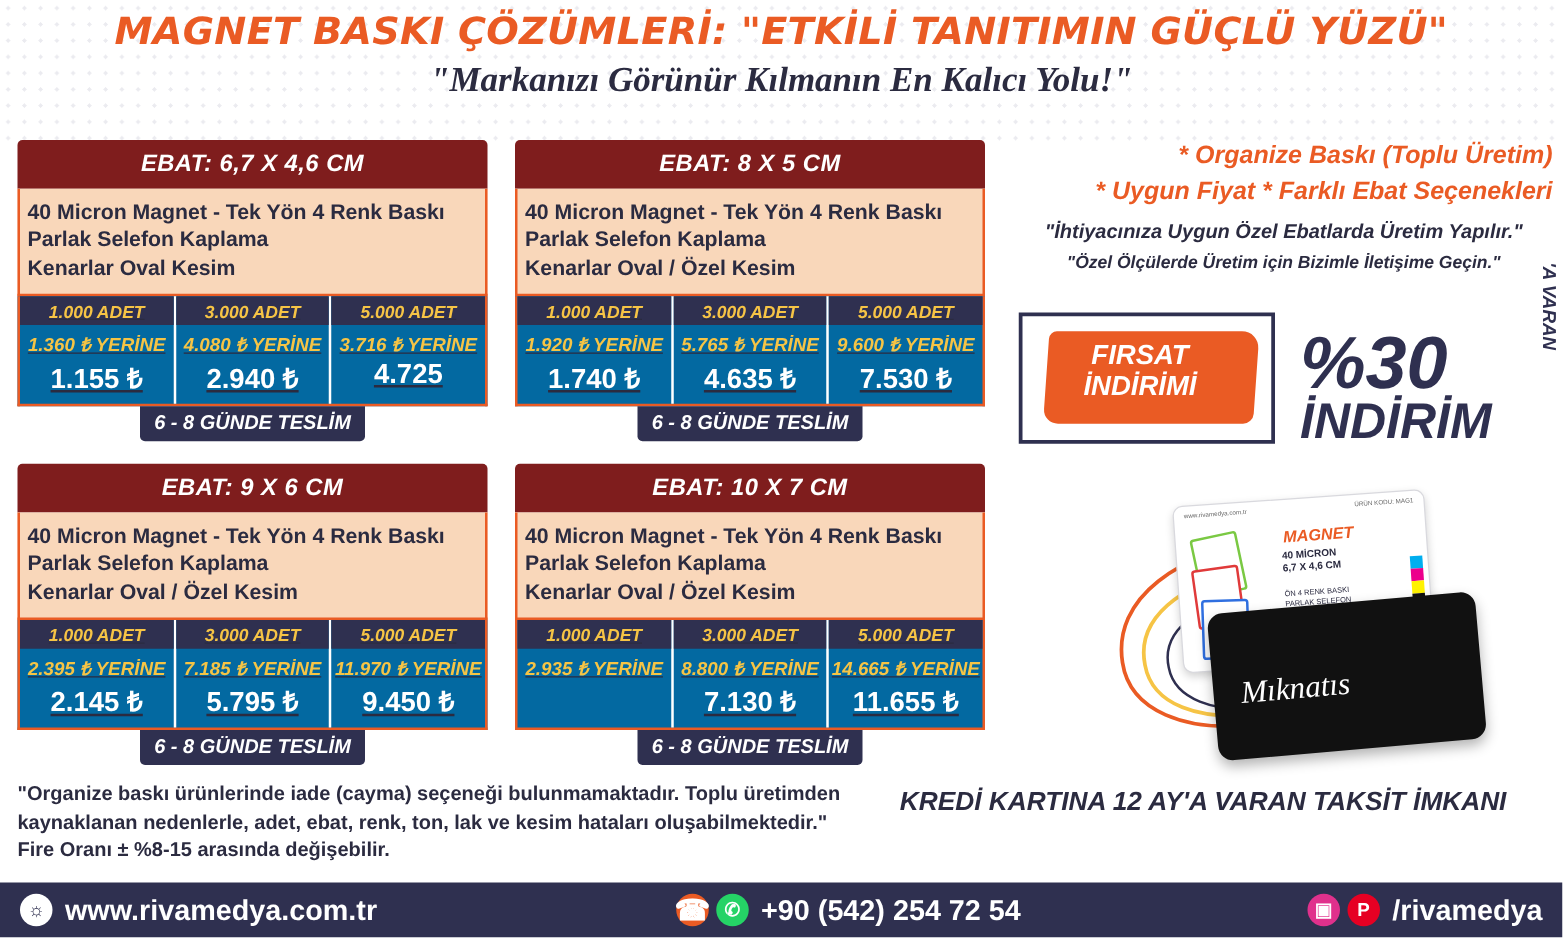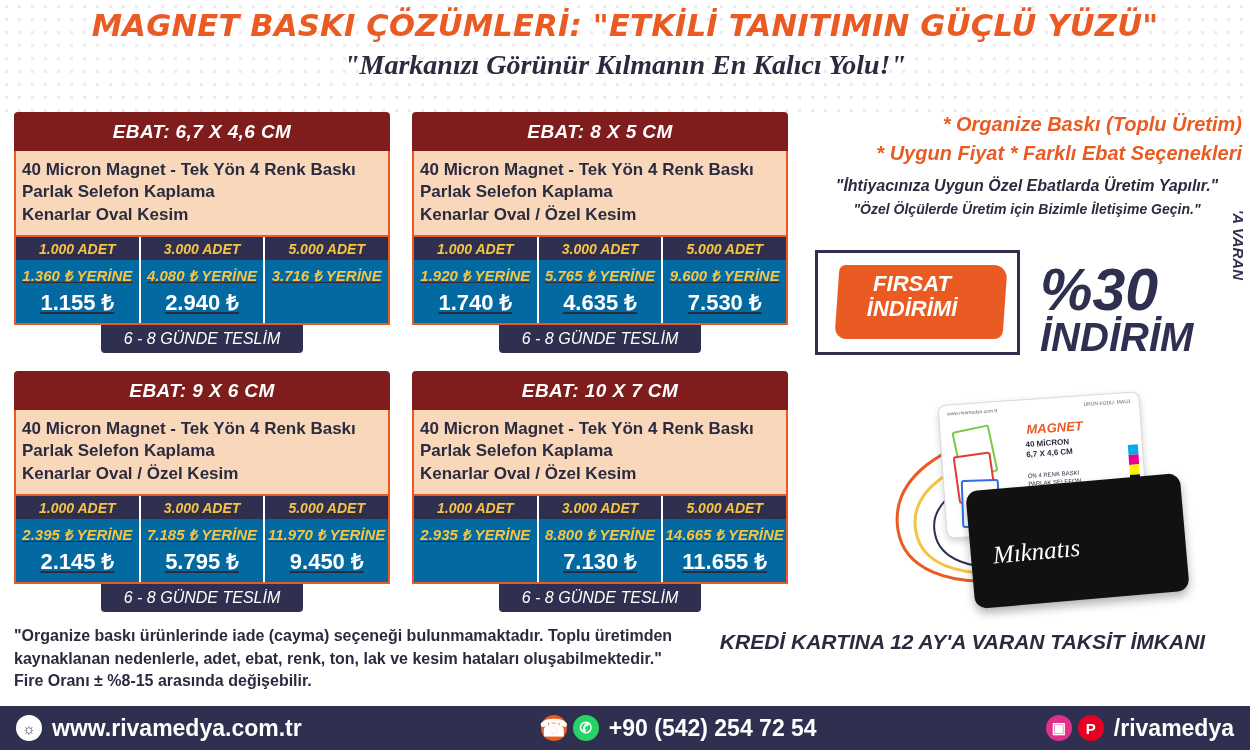--- a/index.html
+++ b/index.html
@@ -38,22 +38,22 @@
     background:#f9d7ba;border:2px solid #ea5b24;border-top:none;
     text-align:left;padding:8px 6px 9px;
   }
   .card .desc div{font-size:17px;line-height:1.32;color:#2b2b40;font-weight:bold;}
   .grid{display:flex;background:#0369a1;border:2px solid #ea5b24;border-top:none;text-decoration:underline;}
   .col{flex:1;text-align:center;border-right:2px solid #fff;}
   .col:last-child{border-right:none;text-align:center;}
   .col .qty{background:#2f3050;color:#f6c445;font-size:14px;font-weight:bold;font-style:italic;padding:4px 0 3px;}
   .col .old{color:#f6c445;font-size:15px;font-weight:bold;font-style:italic;padding:5px 0 1px;}
   .col .new{color:#ffffff;font-size:22px;font-weight:bold;padding:0 0 7px;}
-  .deliv{margin:0 auto;width:202px;background:#2f3050;color:#fff;text-align:center;
-    font-size:16px;font-weight:normal;font-style:italic;padding:5px 0 5px;border-radius:0 0 4px 4px;}
+  .deliv{margin:0 auto;width:180px;background:#2f3050;color:#fff;text-align:center;
+    font-size:16px;font-weight:bold;font-style:italic;padding:5px 0 5px;border-radius:0 0 4px 4px;}
 
   
   .rbul{position:absolute;right:8px;top:110px;width:430px;text-align:right;}
   .rbul .l1{color:#ea5b24;font-size:20px;font-weight:bold;font-style:italic;line-height:1.45;}
   .rbul .l2{color:#2b2b40;font-size:16px;font-weight:bold;font-style:italic;margin-top:9px;text-align:center;}
   .rbul .l3{color:#2b2b40;font-size:14px;font-weight:bold;font-style:italic;margin-top:6px;text-align:center;}
 
   .badge{position:absolute;left:815px;top:250px;width:205px;height:105px;}
   .badge .frame{position:absolute;inset:0;border:3px solid #2f3050;}
   .badge .brush{position:absolute;left:22px;top:15px;width:168px;height:74px;background:#ea5b24;
@@ -133,20 +133,21 @@
         <div class="new">1.155 ₺</div>
       </div>
       <div class="col">
         <div class="qty">3.000 ADET</div>
         <div class="old">4.080 ₺ YERİNE</div>
         <div class="new">2.940 ₺</div>
       </div>
       <div class="col">
         <div class="qty">5.000 ADET</div>
         <div class="old">3.716 ₺ YERİNE</div>
+        <div class="new">4.725</div>
       </div>
     </div>
     <div class="deliv">6 - 8 GÜNDE TESLİM</div>
   </div>
 
   <div class="card" style="left:412px;top:112px;">
     <div class="cap">EBAT: 8 X 5 CM</div>
     <div class="desc">
       <div>40 Micron Magnet - Tek Yön 4 Renk Baskı</div>
       <div>Parlak Selefon Kaplama</div>

